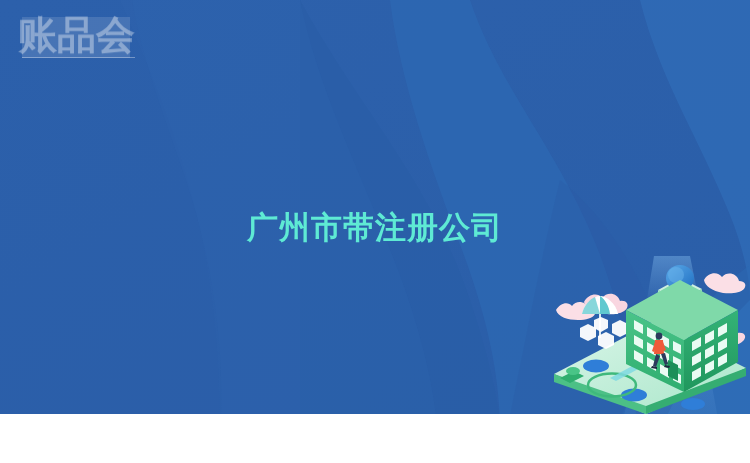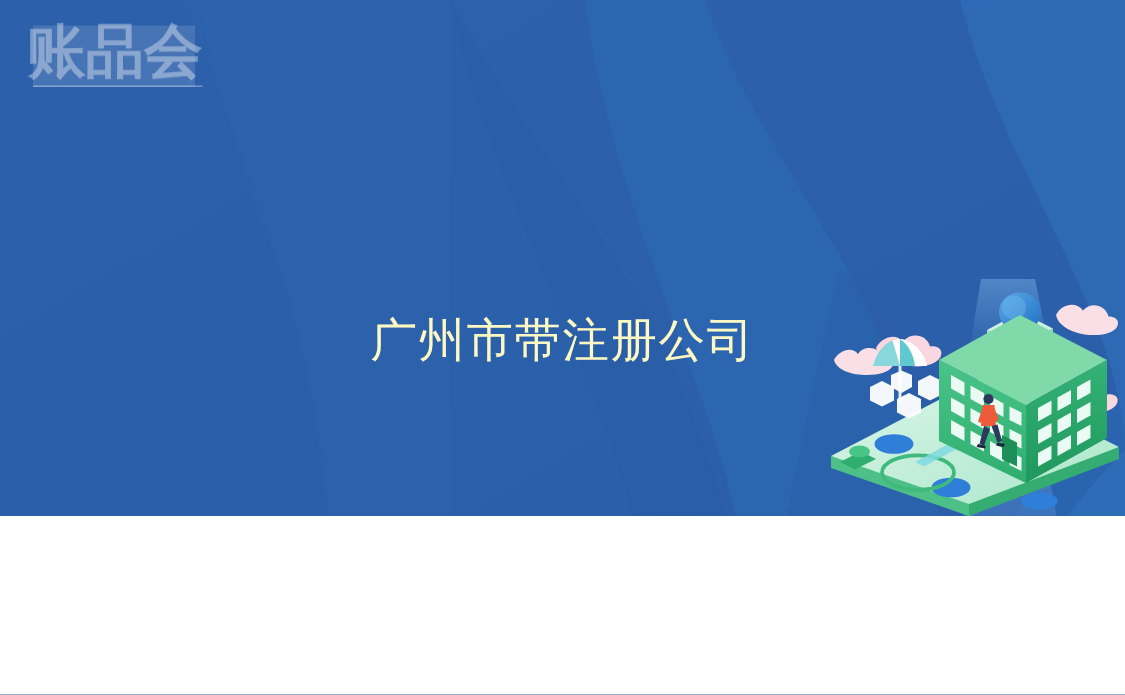--- a/index.html
+++ b/index.html
@@ -3,21 +3,21 @@
 <meta charset="utf-8">
 <style>
   html, body {
     margin: 0;
     padding: 0;
     background: #ffffff;
   }
   #stage {
     position: relative;
     width: 750px;
-    height: 344px;
+    height: 414px;
     overflow: hidden;
     background: #2d61ac;
     font-family: "DejaVu Sans", "Liberation Sans", sans-serif;
     user-select: none;
   }
 
   
   #bg-art {
     position: absolute;
     inset: 0;
@@ -66,22 +66,22 @@
 
   
   #headline {
     position: absolute;
     left: 0;
     top: 206px;
     width: 750px;
     text-align: center;
     font-size: 31px;
     line-height: 42px;
-    font-weight: normal;
-    color: #fef9c3;
+    font-weight: bold;
+    color: #5eead4;
     letter-spacing: 1px;
     white-space: nowrap;
   }
 
   
   #illustration {
     position: absolute;
     right: 0;
     bottom: 0;
     width: 200px;

